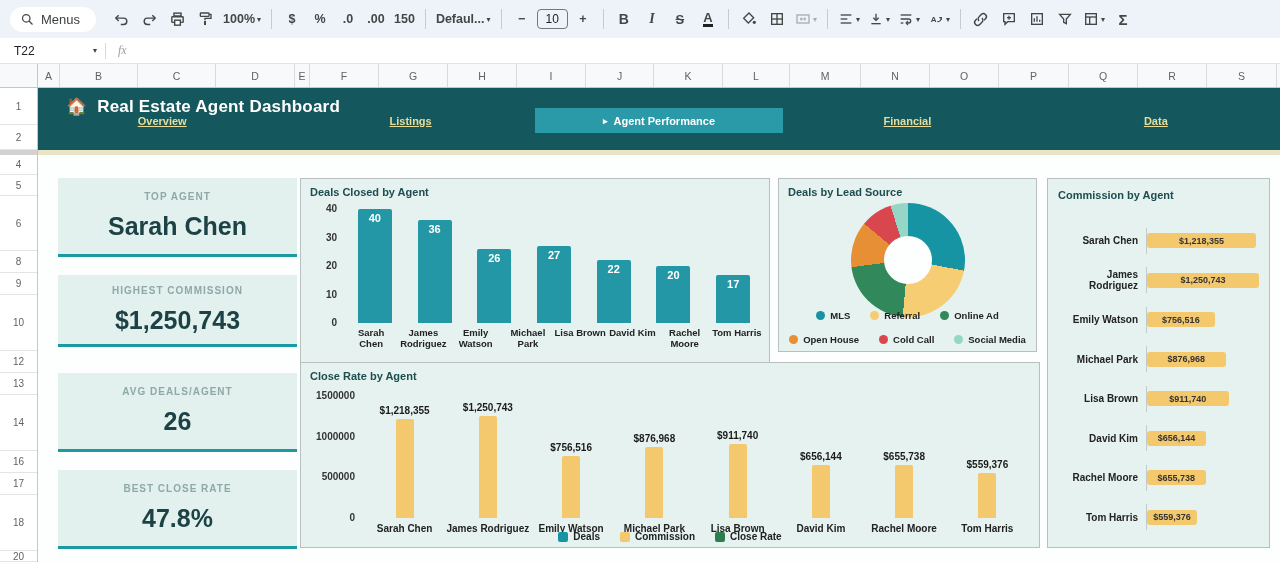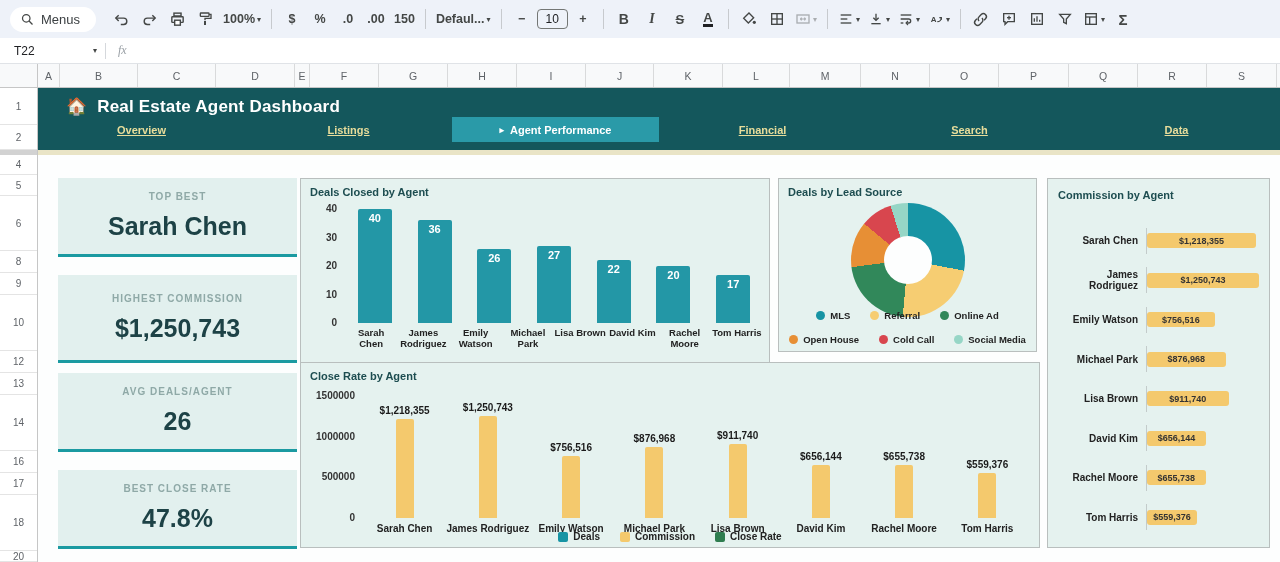--- a/index.html
+++ b/index.html
@@ -49,21 +49,21 @@
                  border-right:1px solid #c6c6c6; }
   .row-cell { border-bottom:1px solid #e4e4e4; display:flex; align-items:center; justify-content:center;
               font-size:10px; color:#5f6368; cursor:pointer; }
   .row-sep { background:#d2d2d2; }
 
   
   .banner { position:absolute; left:38px; top:0; width:1242px; height:62px; background:#14575c; }
   .banner-title-row { height:37px; display:flex; align-items:center; padding-left:28px; gap:10px; }
   .house { font-size:17px; }
   .banner-title { color:#fff; font-weight:bold; font-size:17px; letter-spacing:.2px; }
-  .tabs { position:absolute; left:0; bottom:8px; width:100%; height:25px; display:flex; }
+  .tabs { position:absolute; left:0; bottom:17px; width:100%; height:25px; display:flex; }
   .tab { flex:1; display:flex; align-items:center; justify-content:center; font-size:11px; font-weight:bold;
          color:#e8dd9b; text-decoration:underline; cursor:pointer; }
   .tab.active { background:#2a9aa8; color:#fff; text-decoration:none; }
   .tab.active .marker { font-size:9px; margin-right:6px; }
   .tan-strip { position:absolute; left:38px; top:62px; width:1242px; height:5px; background:#e9e4c6; }
 
   
   .content { position:absolute; left:38px; top:67px; width:1242px; height:407px; background:#fdfefe; }
 
   .kpi-card { position:absolute; left:20px; width:239px; background:#e2f0ee; border-bottom:3px solid #1b9aa1;
@@ -347,35 +347,32 @@
             <span>Listings</span>
           </div>
           <div class="tab active">
             <span class="marker">▸</span>
             <span>Agent Performance</span>
           </div>
           <div class="tab">
             <span>Financial</span>
           </div>
           <div class="tab">
-            <span>Search</span>
-          </div>
-          <div class="tab">
             <span>Data</span>
           </div>
         </div>
     </div>
     <div class="tan-strip"></div>
 
     <div class="content" id="content">
         <div class="kpi-card" style="top: 23px; height: 79px;">
-          <div class="kpi-label">TOP BEST</div>
+          <div class="kpi-label">TOP AGENT</div>
           <div class="kpi-value">Sarah Chen</div>
         </div>
-        <div class="kpi-card" style="top: 120px; height: 88px;">
+        <div class="kpi-card" style="top: 120px; height: 72px;">
           <div class="kpi-label">HIGHEST COMMISSION</div>
           <div class="kpi-value">$1,250,743</div>
         </div>
         <div class="kpi-card" style="top: 218px; height: 79px;">
           <div class="kpi-label">AVG DEALS/AGENT</div>
           <div class="kpi-value">26</div>
         </div>
         <div class="kpi-card" style="top: 315px; height: 79px;">
           <div class="kpi-label">BEST CLOSE RATE</div>
           <div class="kpi-value">47.8%</div>

